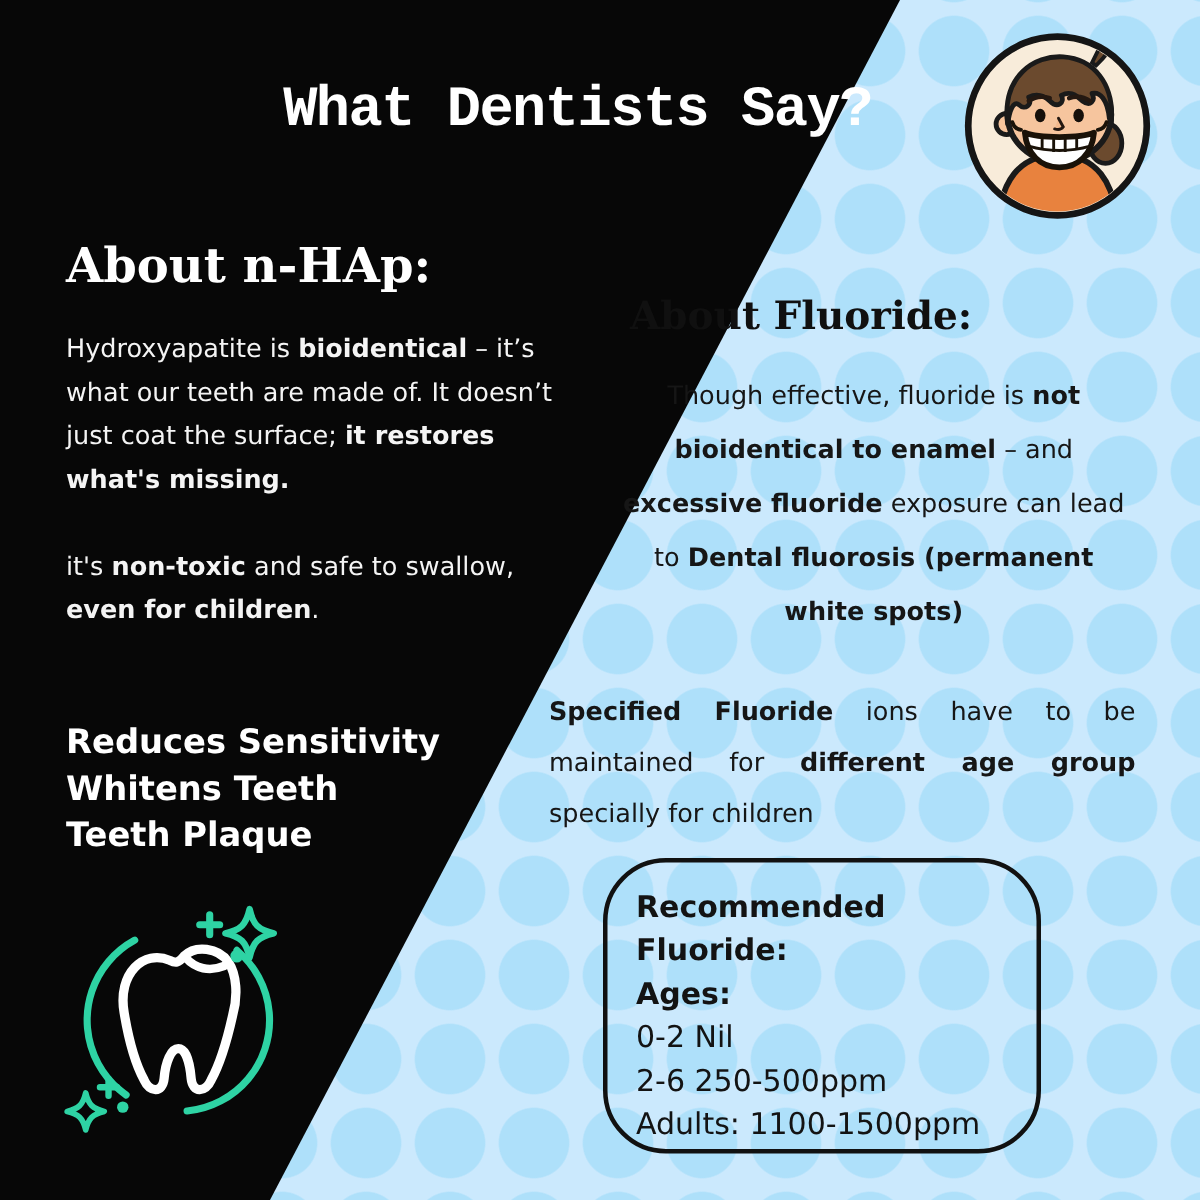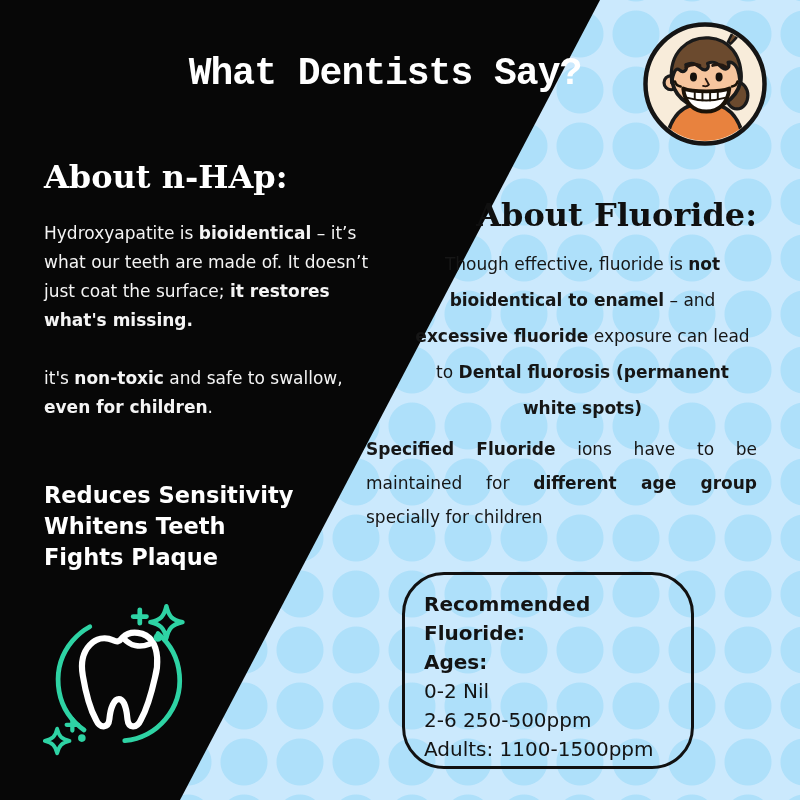--- a/index.html
+++ b/index.html
@@ -28,32 +28,32 @@
     position:absolute;left:170px;top:52px;width:430px;
     text-align:center;color:#ffffff;
     font-size:38px;letter-spacing:-1px;font-family:Liberation Mono, monospace;
   }
   .nhap-heading{
     position:absolute;left:44px;top:158px;
     color:#ffffff;font-size:32px;text-align:center;
   }
   .fluoride-heading{
     position:absolute;left:420px;top:196px;width:337px;
-    text-align:right;color:#101010;font-size:32px;
+    text-align:left;color:#101010;font-size:26px;
   }
   .body-text{margin:0;font-size:17px;line-height:29px;}
   .body-text b{font-weight:700;}
   .lp1{position:absolute;left:44px;top:219px;width:354px;color:#f4f4f4;}
   .lp2{position:absolute;left:44px;top:364px;width:334px;color:#f4f4f4;}
   .benefits{
     position:absolute;left:44px;top:452px;
     color:#ffffff;font-size:22.5px;font-weight:700;line-height:31px;margin-top:28px;
   }
   .rp1{position:absolute;left:408px;top:246px;width:349px;text-align:center;line-height:36px;color:#161616;}
-  .rp2{position:absolute;left:366px;top:432px;width:391px;text-align:justify;line-height:34px;color:#161616;}
+  .rp2{position:absolute;left:366px;top:458px;width:391px;text-align:justify;line-height:34px;color:#161616;}
   .rec-box{
     position:absolute;left:402px;top:572px;width:292px;height:197px;
     box-sizing:border-box;
     border:3px solid #111111;border-radius:42px;
     padding:15px 10px 0 19px;
     font-size:20px;line-height:29px;color:#131313;
   }
   .rec-box .line b{font-weight:700;}
   .avatar{position:absolute;left:641px;top:20px;width:128px;height:128px;}
   .tooth{position:absolute;left:22px;top:588px;width:190px;height:190px;}
@@ -111,21 +111,21 @@
     </svg>
   </div>
 
   <section>
     <h2 class="nhap-heading display-font">About n-HAp:</h2>
     <p class="body-text lp1"><span>Hydroxyapatite is </span><b>bioidentical</b><span> – it’s what our teeth are made of. It doesn’t just coat the surface; </span><b>it restores what's missing.</b></p>
     <p class="body-text lp2"><span>it's </span><b>non-toxic</b><span> and safe to swallow, </span><b>even for children</b><span>.</span></p>
     <div class="benefits">
       <div>Reduces Sensitivity</div>
       <div>Whitens Teeth</div>
-      <div>Fights Plaque</div>
+      <div>Teeth Plaque</div>
     </div>
   </section>
 
   <div class="tooth">
     <svg viewBox="0 0 200 200">
 
       <circle cx="102" cy="97" r="64" fill="none" stroke="#2ed3a4" stroke-width="5" stroke-linecap="round" stroke-dasharray="150 45 130 77" transform="rotate(-50 102 97)"></circle>
 
       <path d="M64,92 C59,64 78,47 96,55 C100,57 102,57 106,52
                C114,44 130,46 137,56 C143,65 144,80 140,94

